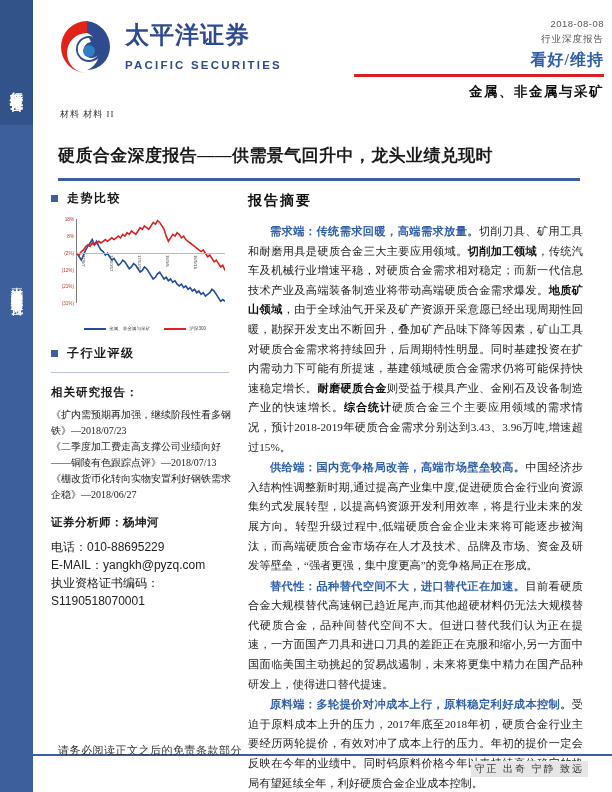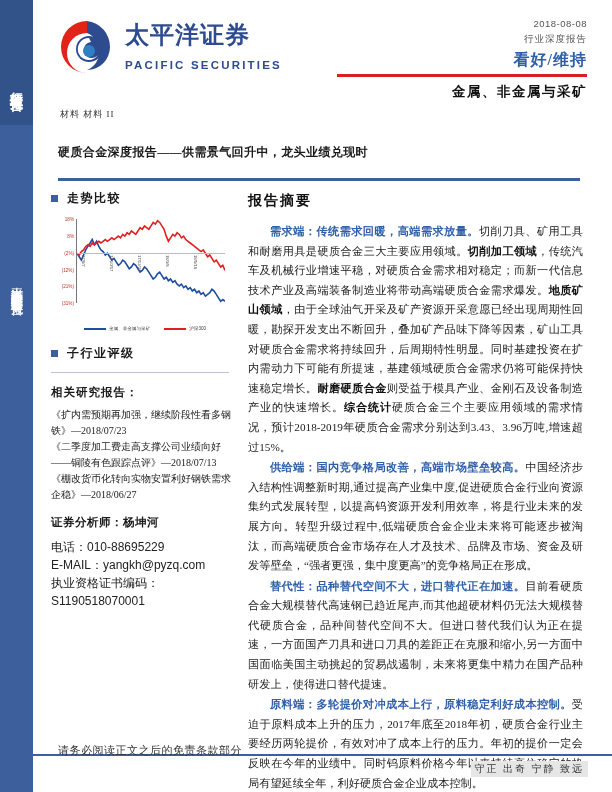--- a/index.html
+++ b/index.html
@@ -31,31 +31,31 @@
   }
   .logo-en{
     font-family:"Liberation Sans","DejaVu Sans",sans-serif;
     font-size:11.5px;font-weight:bold;color:#2e4b8f;letter-spacing:2.2px;margin-top:12px;
   }
   .breadcrumb{
     position:absolute;left:60px;top:108px;font-size:9px;color:#333;
     font-family:"Liberation Serif","DejaVu Serif",serif;letter-spacing:1px;
   }
 
-  .hdr-right{position:absolute;right:25px;top:18px;width:250px;text-align:right;}
+  .hdr-right{position:absolute;right:8px;top:18px;width:250px;text-align:right;}
   .hdr-date{font-size:9.5px;color:#555;font-family:"Liberation Sans","DejaVu Sans",sans-serif;letter-spacing:.5px;}
   .hdr-type{font-size:9.5px;color:#555;margin-top:4px;letter-spacing:1px;}
   .hdr-rating{font-size:16px;color:#2f5fa8;margin-top:4px;font-weight:bold;letter-spacing:1px;}
   .hdr-rule{height:2.6px;background:#d62023;margin-top:3px;width:100%;}
   .hdr-sector{font-size:13.5px;font-weight:bold;color:#111;margin-top:6px;letter-spacing:1.5px;}
 
   
   .title{
     position:absolute;left:58px;top:144px;width:520px;
-    font-size:12px;font-weight:bold;color:#1a1a1a;letter-spacing:.4px;
+    font-size:17px;font-weight:bold;color:#1a1a1a;letter-spacing:.4px;
   }
   .title-rule{position:absolute;left:58px;top:178px;width:522px;height:3px;background:#3d5f9c;}
 
   
   .lcol{position:absolute;left:51px;top:190px;width:180px;}
   .sec-head{display:flex;align-items:center;margin-bottom:6px;}
   .sec-bullet{width:7px;height:7px;background:#3d5f9c;margin-right:9px;flex:0 0 7px;}
   .sec-title{font-size:12px;font-weight:bold;color:#1a1a1a;letter-spacing:1.5px;}
 
   .chart-box{width:178px;height:118px;position:relative;margin:2px 0 0 0;}

